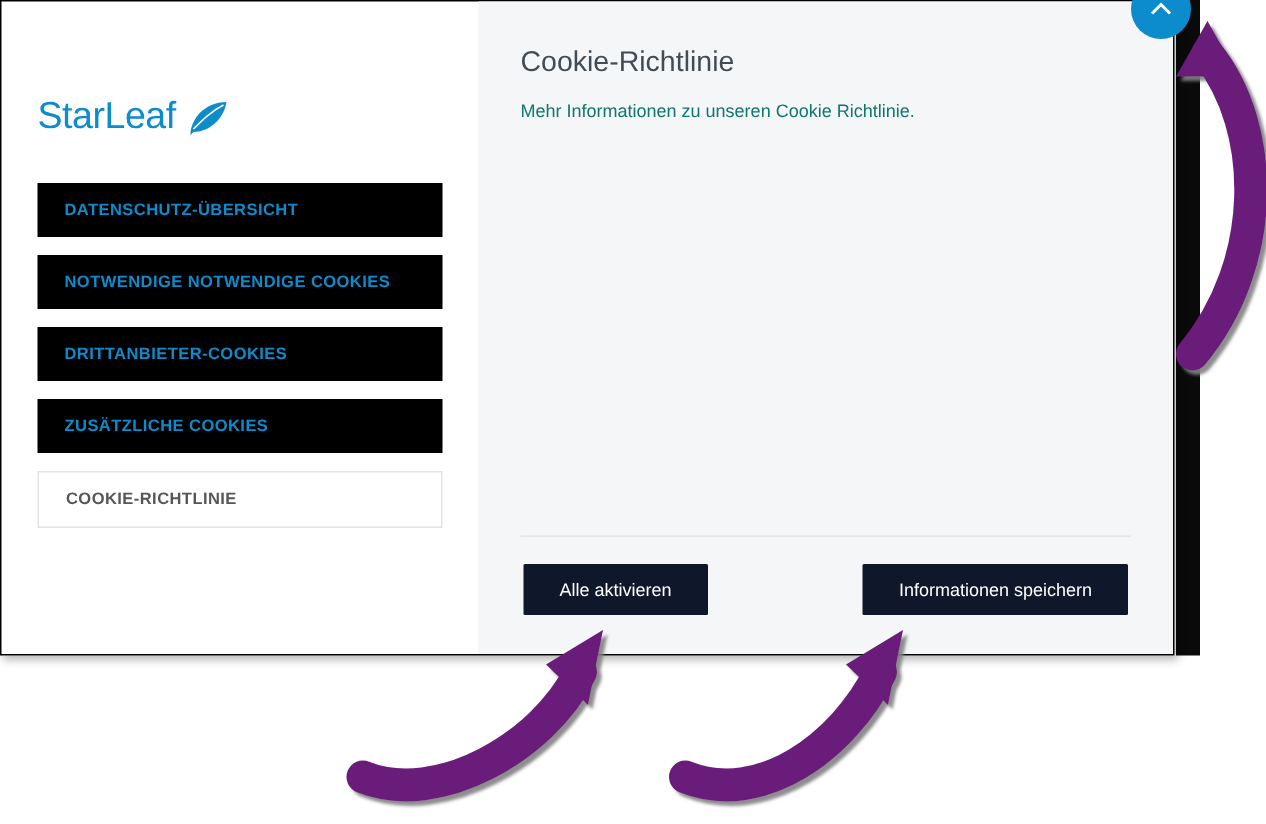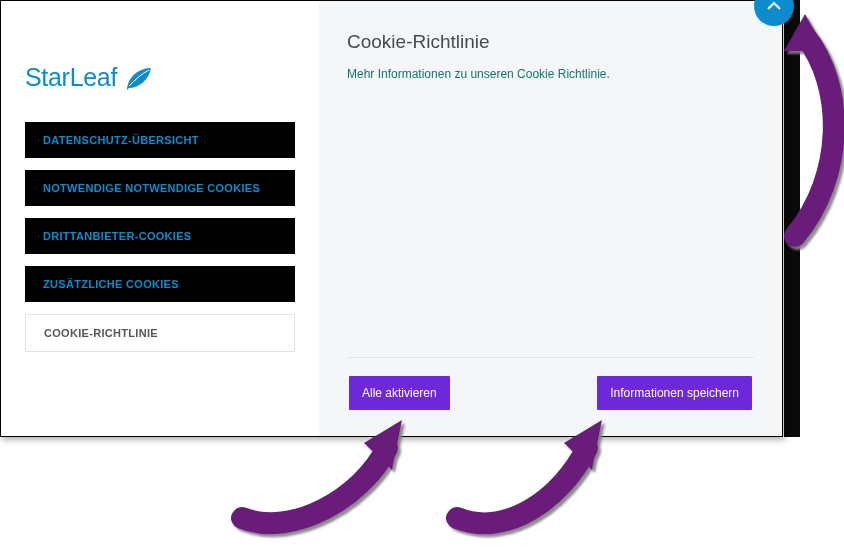--- a/index.html
+++ b/index.html
@@ -86,25 +86,25 @@
     border-top: 1px solid #e1e5e8;
     margin-top: auto;
     margin-bottom: 18px;
   }
   .button-row {
     display: flex;
     justify-content: space-between;
     padding: 0 2px 6px 2px;
   }
   .btn {
-    background: #6d28d9;
+    background: #0f172a;
     color: #fff;
     border: none;
     font-size: 12px;
-    padding: 10px 13px;
+    padding: 10px 24px;
     cursor: pointer;
     border-radius: 1px;
   }
   
   .close-btn {
     position: absolute;
     top: -14px;
     right: 50px;
     width: 40px;
     height: 40px;

